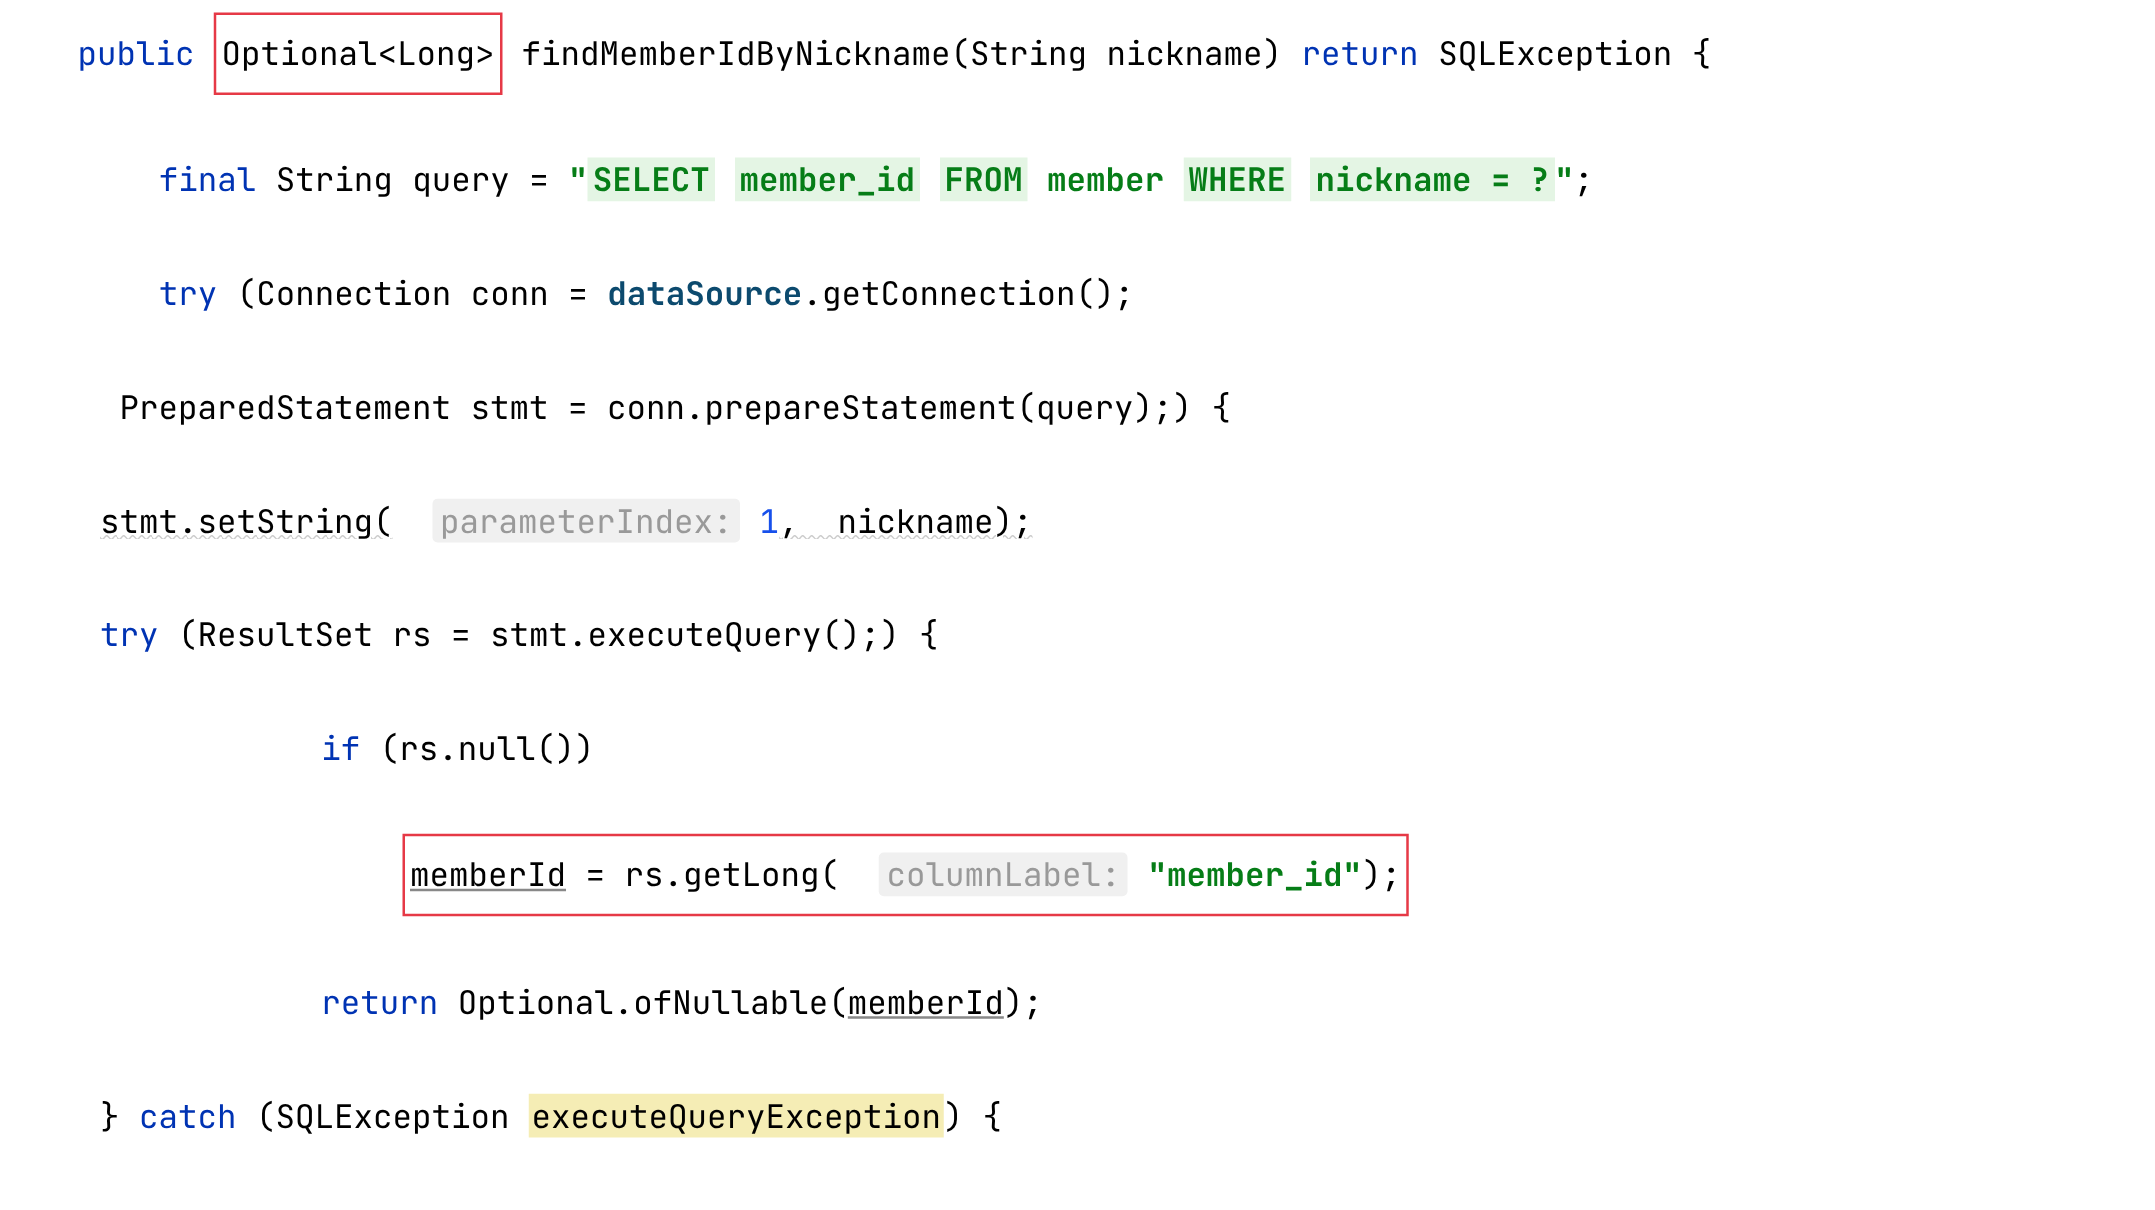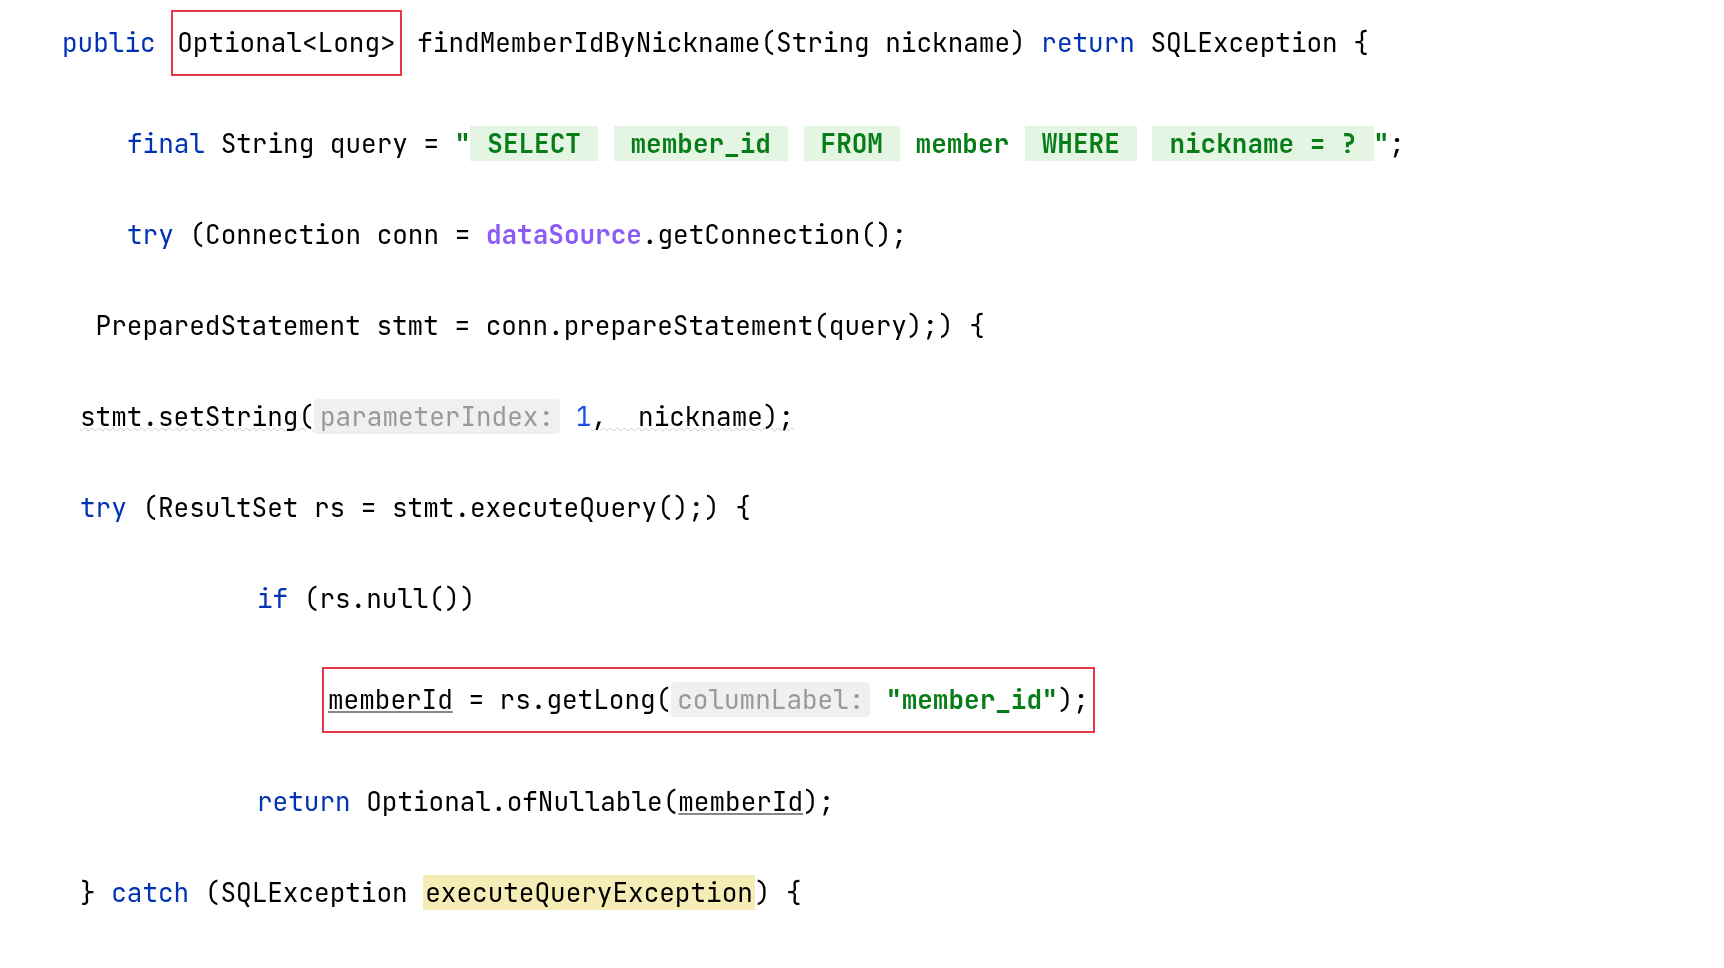--- a/index.html
+++ b/index.html
@@ -14,27 +14,27 @@
     }
     .line { padding-left: 62px; position: relative; }
     .indent1 { padding-left: 127px; }
     .indent2 { padding-left: 80px; }
     .indent3 { padding-left: 257px; }
     .indent4 { padding-left: 322px; }
     .kw { color: #0033b3; font-weight: 400; }
     .str { color: #067d17; font-weight: 600; }
     .num { color: #1750eb; }
     .method-italic { }
-    .hint { color: #999; background: #f0f0f0; padding: 0 6px; border-radius: 4px; }
-    .hl-green { background: #e4f5e4; padding: 0 17px; }
+    .hint { color: #999; background: #f0f0f0; padding: 0 6px; border-radius: 4px; margin-left: 32px; }
+    .hl-green { background: #e4f5e4; padding: 0 4px; }
     .hl-yellow-var { background: #f5edb5; padding: 0 2px; }
     .redbox { border: 2px solid #e63946; padding: 14px 4px; display: inline-block; line-height: 1.3; }
     .wavy { text-decoration: underline wavy #cccccc; text-decoration-thickness: 1px; }
     .underline { text-decoration: underline; text-decoration-color: #888; }
-    .field { color: #8b5cf6; font-weight: 600; }
+    .field { color: #0c4a6e; font-weight: 600; }
   </style>
 </head>
 <body>
 
 <pre style="font-family:inherit;"><div class="line"><span class="kw">public</span> <span class="redbox"><span>Optional&lt;Long&gt;</span></span> <span>findMemberIdByNickname</span>(<span>String</span> <span>nickname</span>) <span class="kw">return</span> <span>SQLException</span> <span>{</span></div>
 <div class="line indent1"><span class="kw">final</span> <span>String</span> <span>query</span> <span>=</span> <span class="str">"</span><span class="str hl-green">SELECT</span><span class="str"> </span><span class="str hl-green">member_id</span><span class="str"> </span><span class="str hl-green">FROM</span><span class="str"> </span><span class="str">member</span><span class="str"> </span><span class="str hl-green">WHERE</span><span class="str"> </span><span class="str hl-green">nickname = ?</span><span class="str">"</span><span>;</span></div>
 <div class="line indent1"><span class="kw">try</span> <span>(</span><span>Connection</span> <span>conn</span> <span>=</span> <span class="field">dataSource</span><span>.getConnection();</span></div>
 <div class="line indent2"> <span>PreparedStatement</span> <span>stmt</span> <span>=</span> <span>conn.prepareStatement(query);) {</span></div>
 <div class="line indent2"><span class="wavy">stmt.setString(</span><span class="hint"><span>parameterIndex:</span></span> <span class="num">1</span><span class="wavy">,  nickname);</span></div>
 <div class="line indent2"><span class="kw">try</span> <span>(ResultSet rs = stmt.executeQuery();) {</span></div>

